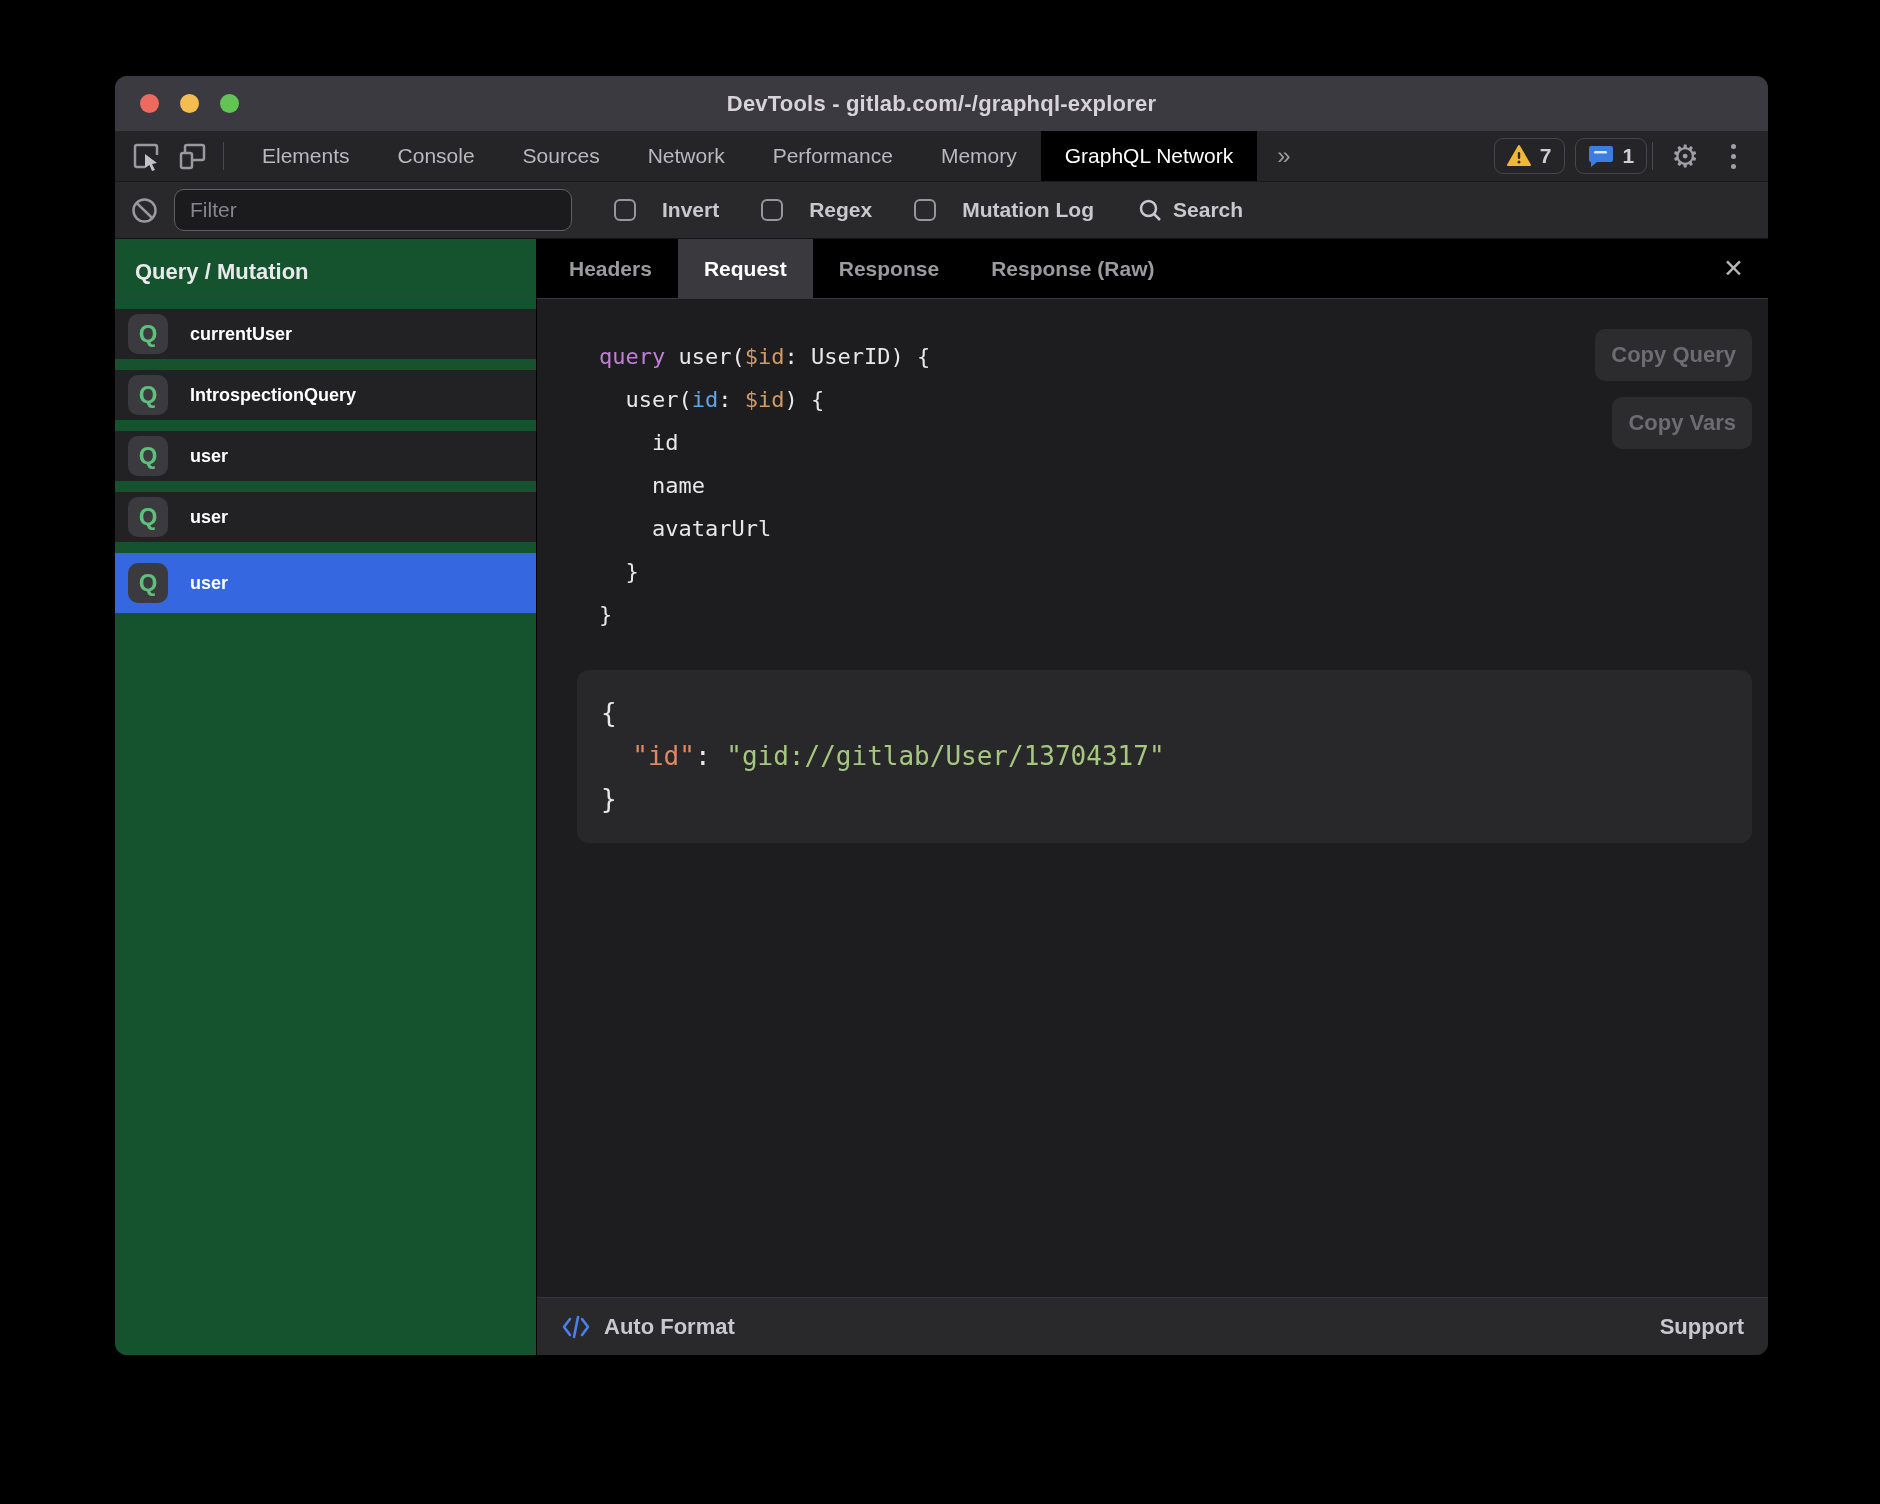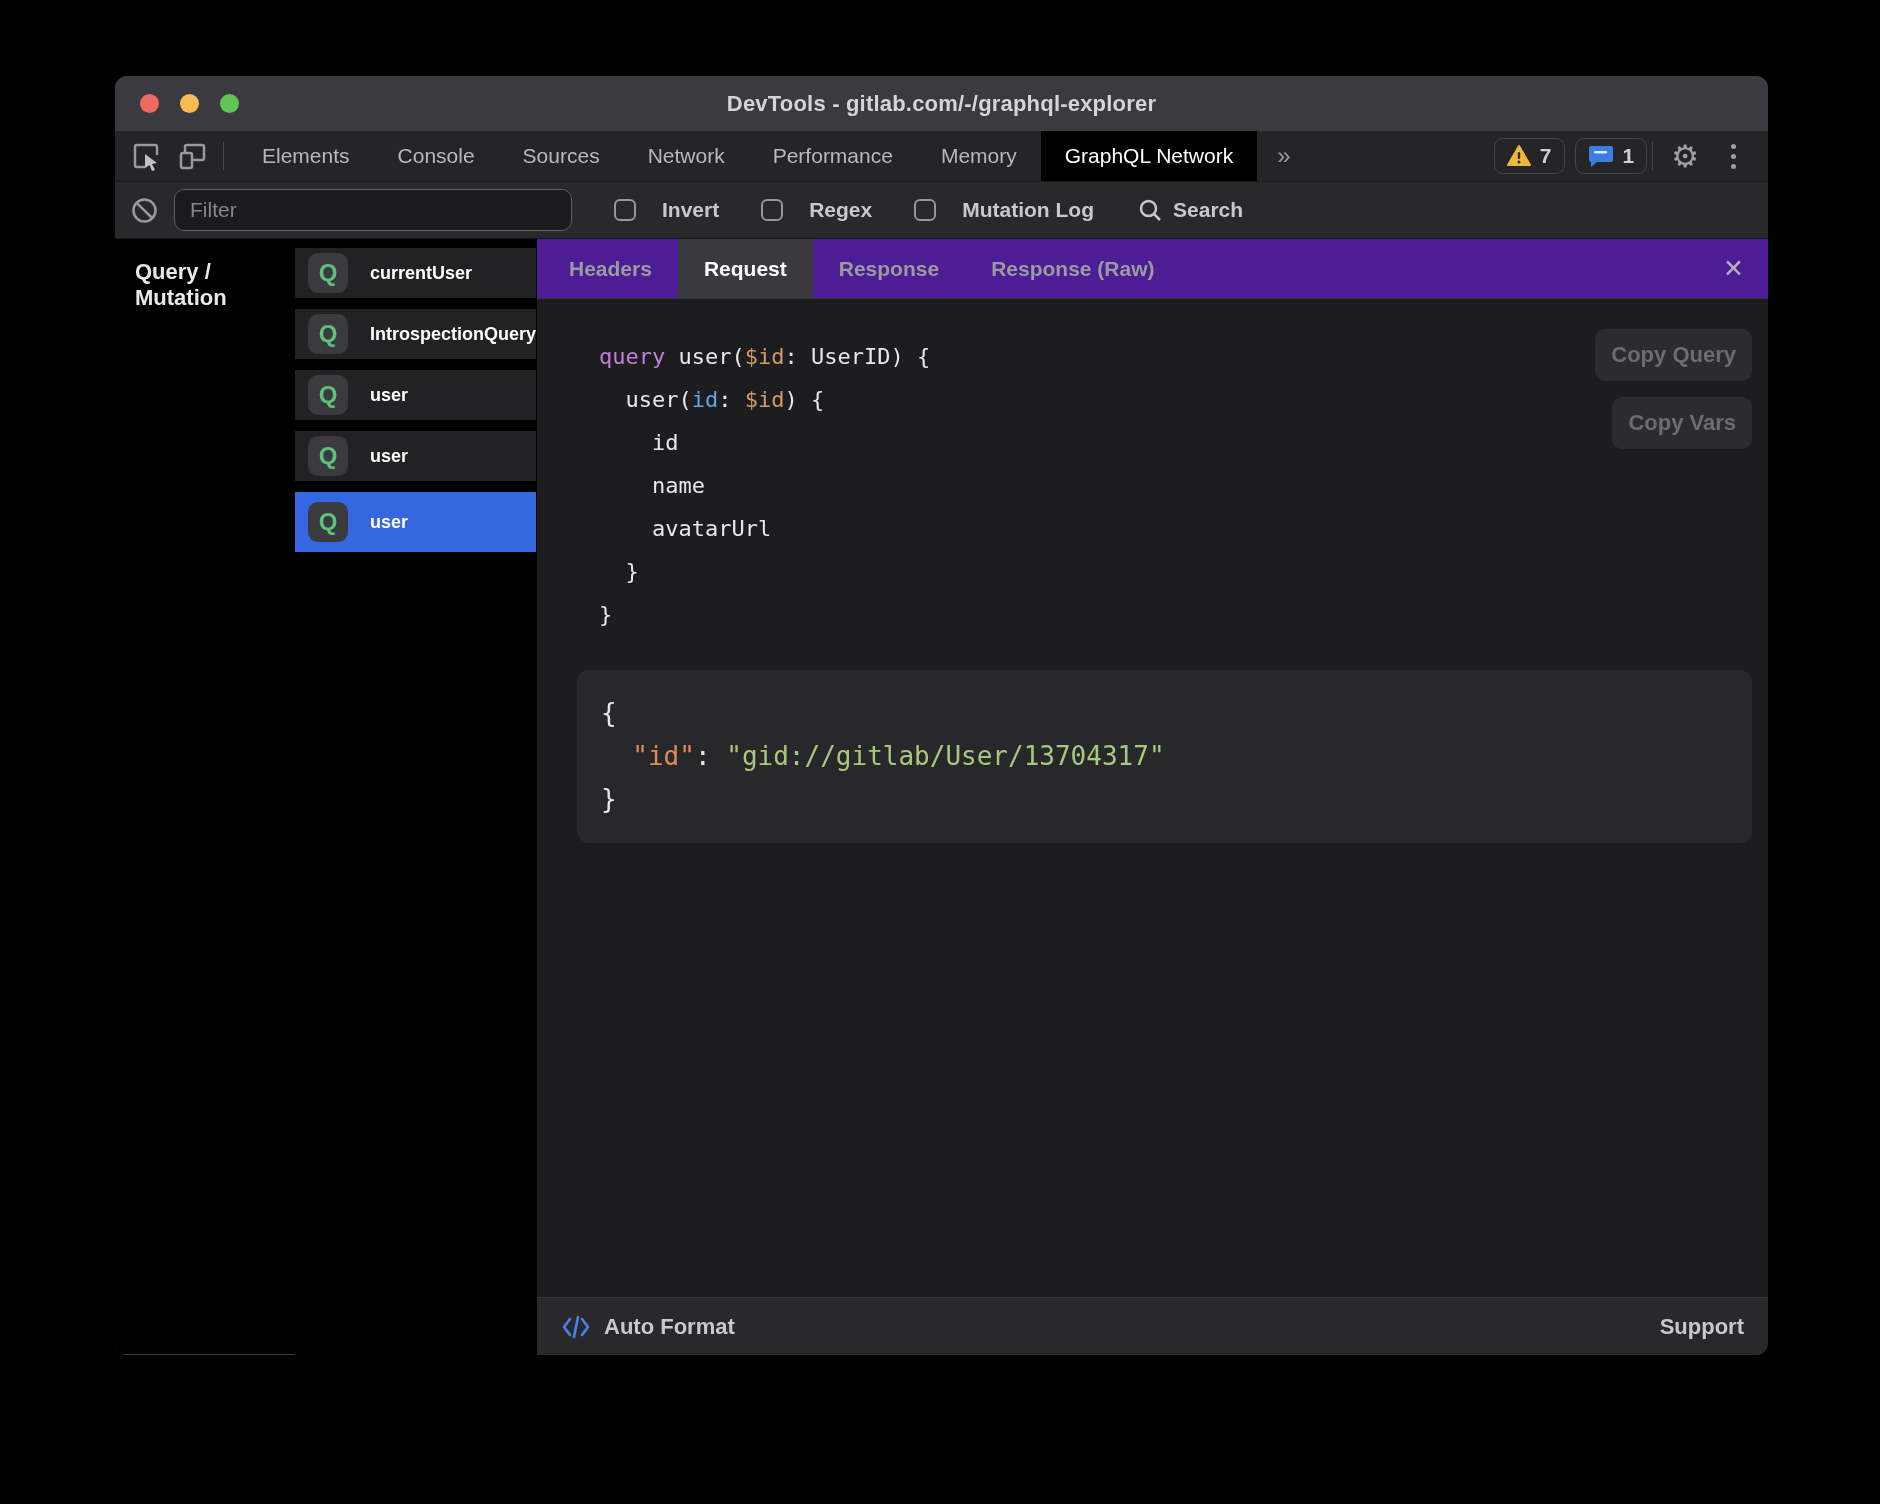--- a/index.html
+++ b/index.html
@@ -40,36 +40,36 @@
                   border:1.5px solid #606064; color:#e2e2e4; font-size:21px; padding:0 15px; outline:none; }
   .filter-input::placeholder { color:#87878b; }
   .chk-group { display:flex; align-items:center; gap:26px; margin-left:42px; }
   .chk-box { width:22px; height:22px; border:2.5px solid #97979b; border-radius:6px; background:transparent; }
   .chk-label, .search-label { font-size:21px; font-weight:600; color:#c9c9cd; }
   .search-group { display:flex; align-items:center; gap:10px; margin-left:44px; }
 
   
   .content { flex:1; display:flex; min-height:0; }
 
-  .sidebar { width:422px; flex:0 0 422px; background:#000000; border-right:1px solid #000;
-             display:flex; flex-direction:row; }
+  .sidebar { width:422px; flex:0 0 422px; background:#14532d; border-right:1px solid #000;
+             display:flex; flex-direction:column; }
   .sidebar-header { padding:20px 20px 14px 20px; font-size:22px; font-weight:700; color:#e9e9eb;
                     border-bottom:1px solid #3c3c40; }
   .side-list { padding-top:9px; }
   .side-item { height:50px; margin-bottom:11px; background:#222224; display:flex; align-items:center;
                gap:22px; padding-left:13px; cursor:default; }
   .side-item.selected { background:#3467e0; height:60px; }
   .q-badge { width:40px; height:40px; border-radius:10px; background:#3b3b3f; color:#5fc07c;
              font-size:24px; font-weight:700; display:flex; align-items:center; justify-content:center; }
   .side-label { font-size:18px; font-weight:700; color:#ffffff; }
 
   .main { flex:1; display:flex; flex-direction:column; min-width:0; background:#1d1d1f; }
 
   
-  .detail-tabs { height:60px; flex:0 0 60px; background:#4c1d95; border-bottom:1px solid #38383c;
+  .detail-tabs { height:60px; flex:0 0 60px; background:#000000; border-bottom:1px solid #38383c;
                  display:flex; align-items:stretch; padding-left:6px; }
   .dtab { display:flex; align-items:center; padding:0 26px; font-size:21px; font-weight:600; color:#9b9b9f; }
   .dtab.active { background:#3a3a3e; color:#fff; }
   .dtabs-spacer { flex:1; }
   .close-btn { display:flex; align-items:center; padding:0 24px; color:#b5b5b9; font-size:25px; }
 
   
   .request-view { flex:1; position:relative; overflow:hidden; padding:36px 16px 0 40px;
                   font-family:"DejaVu Sans Mono", monospace; }
   .code-block { font-size:22px; line-height:43px; padding-left:22px; white-space:pre; }

